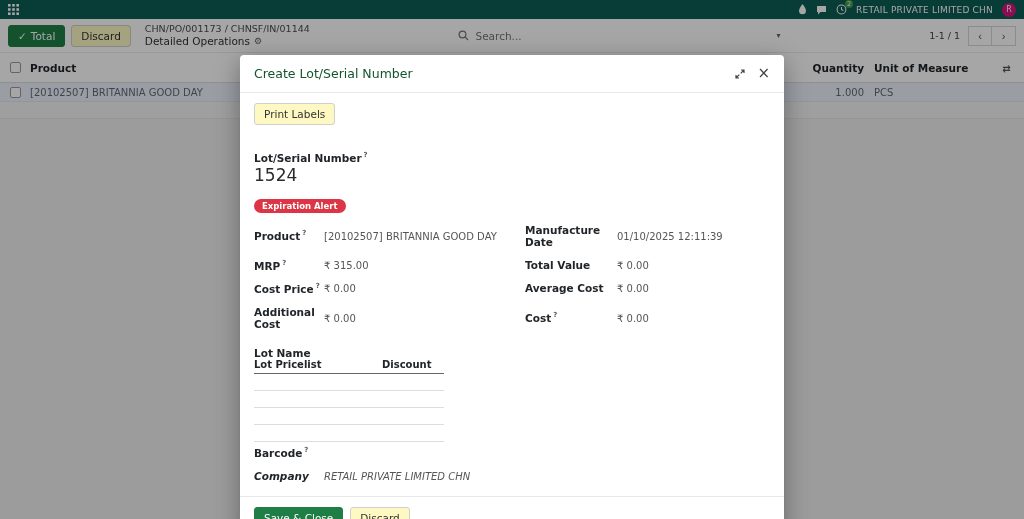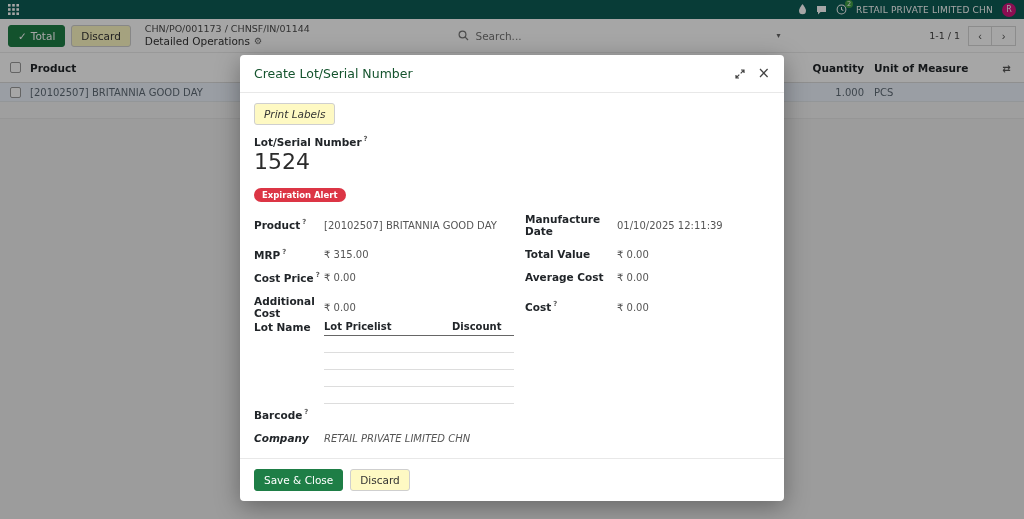--- a/index.html
+++ b/index.html
@@ -98,34 +98,34 @@
     font-size:10.5px;
   }
   .modal-header{
     display:flex;align-items:center;padding:11px 14px;border-bottom:1px solid #e8e8e8;
   }
   .modal-title{font-size:12.5px;font-weight:500;color:#14532d;}
   .mh-icons{margin-left:auto;display:flex;align-items:center;gap:12px;}
   .expand-icon{cursor:pointer;display:flex;}
   .close-icon{font-size:15px;line-height:1;color:#444;cursor:pointer;}
   .modal-body{padding:10px 14px 14px;}
-  .print-labels{margin-bottom:10px;font-style:italic;}
+  .print-labels{margin-bottom:26px;}
   .lot-label{font-size:10.5px;font-weight:bold;color:#212529;}
   .help{font-size:7px;color:#5a5a5a;margin-left:2px;cursor:pointer;}
-  .lot-value{font-size:22px;color:#2b2b2b;margin-top:1px;}
+  .lot-value{font-size:17px;color:#2b2b2b;margin-top:1px;}
   .alert-pill{
     display:inline-block;background:var(--alert);color:#fff;font-size:8.5px;
     font-weight:bold;padding:2px 8px;border-radius:9px;margin-top:14px;
   }
   .fields{display:grid;grid-template-columns:1fr 1fr;column-gap:26px;}
   .field{display:flex;align-items:center;margin-top:11px;}
   .lbl{width:70px;min-width:70px;font-weight:bold;color:#212529;}
   .lbl.wide{width:92px;min-width:92px;}
   .val{color:#555;white-space:nowrap;font-size:10px;padding-top:1px;}
-  .lot-row{display:flex;margin-top:2px;}
+  .lot-row{display:flex;margin-top:17px;flex-direction:column;}
   .pl-table{width:190px;}
   .pl-head{
     display:flex;font-weight:bold;color:#212529;border-bottom:1px solid #666;
     padding-bottom:3px;font-size:10px;
   }
   .pl-head .c1{flex:1;}
   .pl-head .c2{width:62px;}
   .pl-row{height:17px;border-bottom:1px solid #ddd;}
   .barcode-row{margin-top:4px;}
   .company-row{display:flex;margin-top:12px;font-style:italic;}

